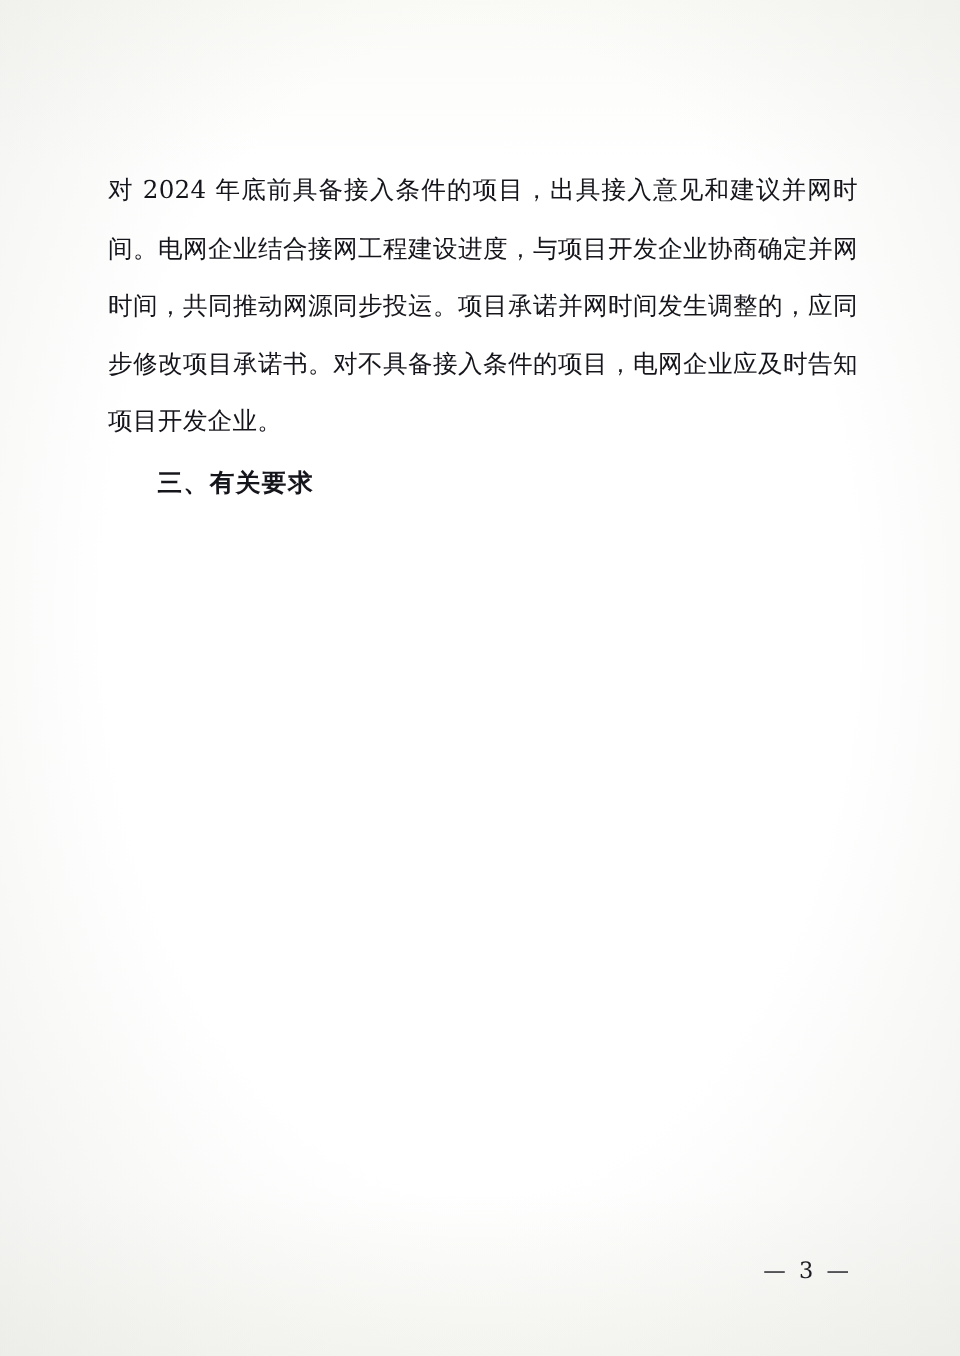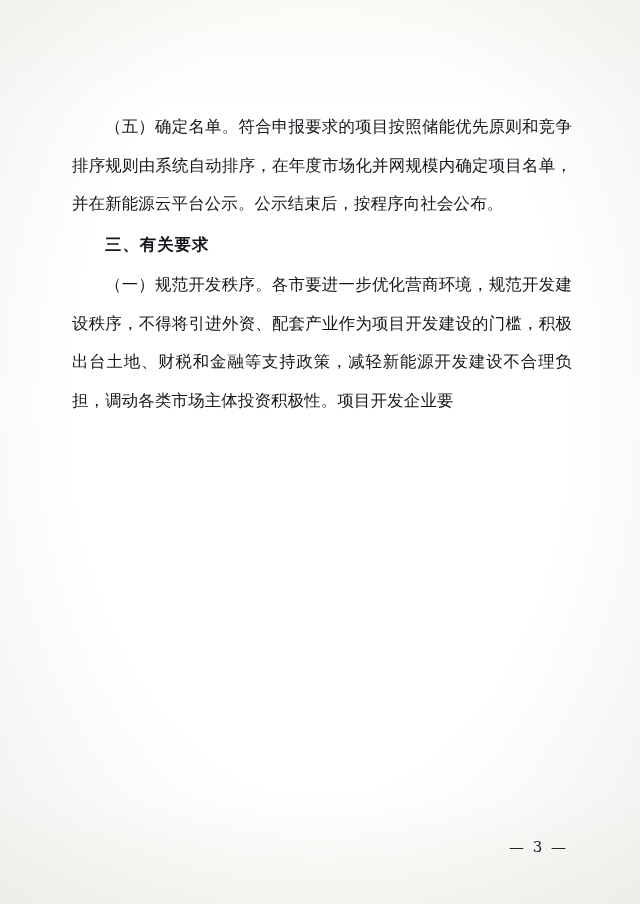--- a/index.html
+++ b/index.html
@@ -95,20 +95,19 @@
 
 <div class="page">
 
   <div class="edge-top"></div>
   <div class="edge-left"></div>
   <div class="edge-right"></div>
   <div class="edge-bottom"></div>
   <div class="scan-tint"></div>
 
   <div class="body-text">
-    <p class="para indent">（五）确定名单。符合申报要求的项目按照储能优先原则和竞争排序规则由系统自动排序，在年度市场化并网规模内确定项目名单，并在新能源云平台公示。公示结束后，按程序向社会公布。</p>
+    <p class="para">对 2024 年底前具备接入条件的项目，出具接入意见和建议并网时间。电网企业结合接网工程建设进度，与项目开发企业协商确定并网时间，共同推动网源同步投运。项目承诺并网时间发生调整的，应同步修改项目承诺书。对不具备接入条件的项目，电网企业应及时告知项目开发企业。</p>
     <p class="para heading">三、有关要求</p>
-    <p class="para indent">（一）规范开发秩序。各市要进一步优化营商环境，规范开发建设秩序，不得将引进外资、配套产业作为项目开发建设的门槛，积极出台土地、财税和金融等支持政策，减轻新能源开发建设不合理负担，调动各类市场主体投资积极性。项目开发企业要</p>
   </div>
 
   <div class="page-number">— 3 —</div>
 
 </div>
 
 </body></html>

